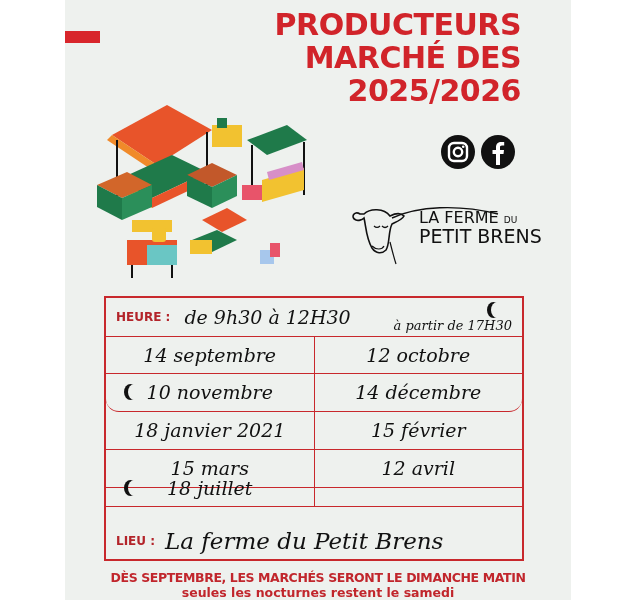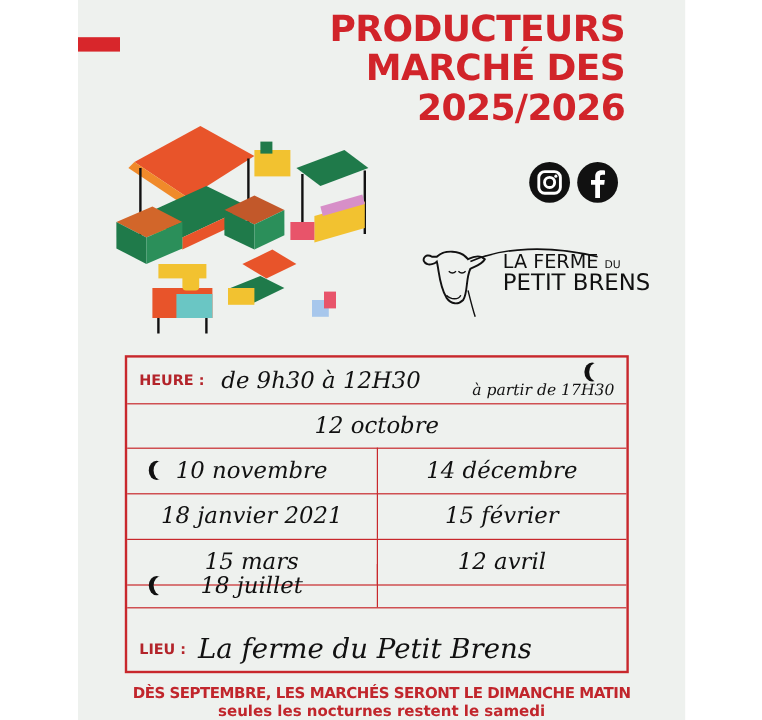--- a/index.html
+++ b/index.html
@@ -121,25 +121,28 @@
       <span class="hand" style="margin-left:14px;font-size:19px;">de 9h30 à 12H30</span>
       <span style="position:absolute;right:10px;display:flex;align-items:flex-end;font-size:13px;flex-direction:column;">
         <span class="moon" style="margin-right:8px;"></span>
         <span class="hand">à partir de 17H30</span>
       </span>
     </div>
   </div>
 
   <div class="row" style="top:38px;height:37px;">
     <div class="cell">
+        <span>14 septembre</span>
+      </div>
+    <div class="cell">
         <span>12 octobre</span>
       </div>
   </div>
 
-  <div class="row" style="top:75px;height:38px;">
+  <div class="row" style="top:75px;height:38px;border-radius:13px;">
     <div class="cell">
       <span class="moon" style="position:absolute;left:22px;"></span>
       <span>10 novembre</span>
     </div>
     <div class="cell">
         <span>14 décembre</span>
       </div>
   </div>
 
   <div class="row" style="top:113px;height:38px;">

